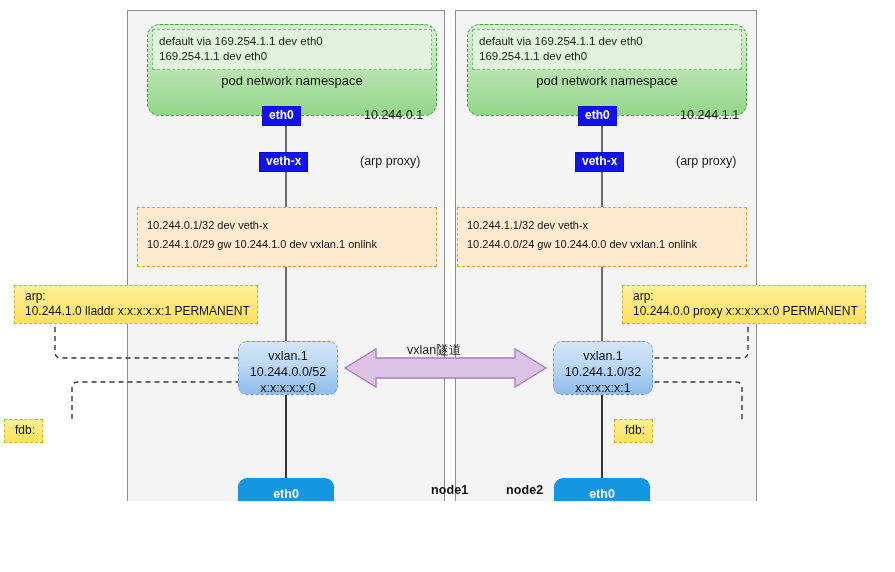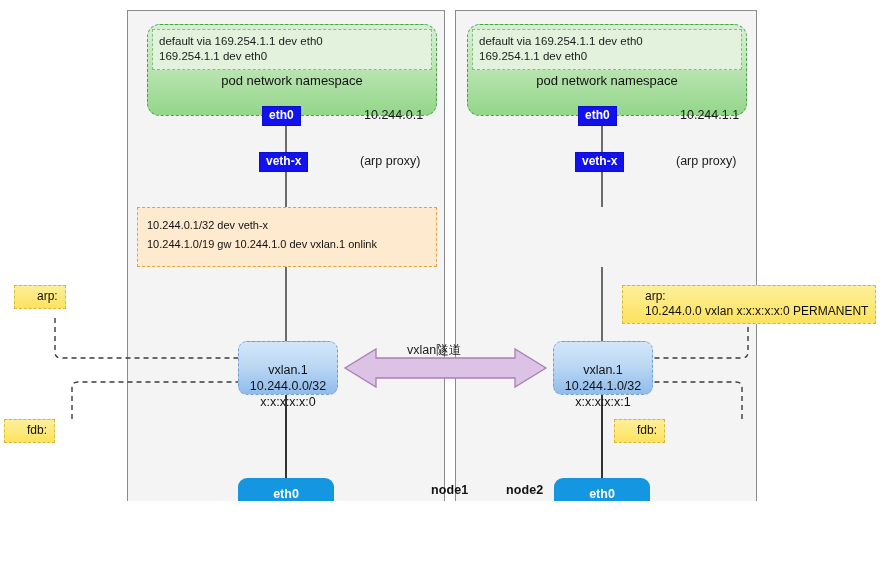--- a/index.html
+++ b/index.html
@@ -110,41 +110,41 @@
   }
   #routes1{left:137px;top:207px;width:300px;height:60px;}
   #routes2{left:457px;top:207px;width:290px;height:60px;}
 
   
   .note-box{
     position:absolute;
     box-sizing:border-box;
     background:linear-gradient(180deg,#fdef9a 0%,#fde25e 100%);
     border:1px dashed #d9b43a;
-    padding:3px 7px 4px 22px;
+    padding:3px 7px 4px 10px;
     font-size:12px;
     line-height:15px;
     color:#111;
     white-space:nowrap;
   }
   .note-box .k{display:block;}
   #arp1{left:14px;top:285px;}
   #arp2{left:622px;top:285px;}
   #fdb1{left:4px;top:419px;}
   #fdb2{left:614px;top:419px;}
 
   
   .vxlan-box{
     position:absolute;
     box-sizing:border-box;
     border:1px dashed #6f9fd6;
     border-radius:9px;
     background:linear-gradient(180deg,#d3e6f8 0%,#bcd8f3 45%,#8fbbec 100%);
     text-align:center;
-    padding-top:20px;
+    padding-top:6px;
     font-size:12.5px;
     line-height:16px;
     color:#111;
   }
   #vxlan1{left:238px;top:341px;width:100px;height:54px;}
   #vxlan2{left:553px;top:341px;width:100px;height:54px;}
 
   
   .tunnel-label{
     position:absolute;
@@ -213,21 +213,25 @@
   <div class="chip" style="left:259px;top:152px;">veth-x</div>
   <div class="side-note" style="left:316px;top:154px;">(arp proxy)</div>
 
   <div class="chip" style="left:578px;top:106px;">eth0</div>
   <div class="side-note" style="left:636px;top:108px;">10.244.1.1</div>
   <div class="chip" style="left:575px;top:152px;">veth-x</div>
   <div class="side-note" style="left:632px;top:154px;">(arp proxy)</div>
 
   <div class="route-box" id="routes1">
     <div>10.244.0.1/32 dev veth-x</div>
-    <div>10.244.1.0/19 gw 10.244.1.0 dev vxlan.1 onlink</div>
+    <div>10.244.1.0/29 gw 10.244.1.0 dev vxlan.1 onlink</div>
+  </div>
+  <div class="route-box" id="routes2">
+    <div>10.244.1.1/32 dev veth-x</div>
+    <div>10.244.0.0/24 gw 10.244.0.0 dev vxlan.1 onlink</div>
   </div>
 
   <svg class="overlay">
 
     <path d="M55 318 L55 352 Q55 358 61 358 L238 358" fill="none" stroke="#3a3a3a" stroke-width="1.4" stroke-dasharray="5,4"></path>
 
     <path d="M72 419 L72 388 Q72 382 78 382 L238 382" fill="none" stroke="#3a3a3a" stroke-width="1.4" stroke-dasharray="5,4"></path>
 
     <path d="M748 318 L748 352 Q748 358 742 358 L653 358" fill="none" stroke="#3a3a3a" stroke-width="1.4" stroke-dasharray="5,4"></path>
 
@@ -235,35 +239,36 @@
 
     <g>
       <path d="M376 358 L376 349 L345 368 L376 387 L376 378 L515 378 L515 387 L546 368 L515 349 L515 358 Z" fill="#dcc3e6" stroke="#a97fb8" stroke-width="1.3"></path>
     </g>
 
     <path d="M286 525 L286 541 Q286 549 294 549 L594 549 Q602 549 602 541 L602 525" fill="none" stroke="#333" stroke-width="1.8"></path>
   </svg>
 
   <div class="note-box" id="arp1">
     <span class="k">arp:</span>
+    <span>10.244.1.0 lladdr x:x:x:x:x:1 PERMANENT</span>
   </div>
   <div class="note-box" id="arp2">
     <span class="k">arp:</span>
-    <span>10.244.0.0 vxlan x:x:x:x:x:0 PERMANENT</span>
+    <span>10.244.0.0 proxy x:x:x:x:x:0 PERMANENT</span>
   </div>
   <div class="note-box" id="fdb1">
     <span class="k">fdb:</span>
   </div>
   <div class="note-box" id="fdb2">
     <span class="k">fdb:</span>
   </div>
 
   <div class="vxlan-box" id="vxlan1">
     <div>vxlan.1</div>
-    <div>10.244.0.0/32</div>
+    <div>10.244.0.0/52</div>
     <div>x:x:x:x:x:0</div>
   </div>
   <div class="vxlan-box" id="vxlan2">
     <div>vxlan.1</div>
     <div>10.244.1.0/32</div>
     <div>x:x:x:x:x:1</div>
   </div>
 
   <div class="tunnel-label">vxlan隧道</div>
 

